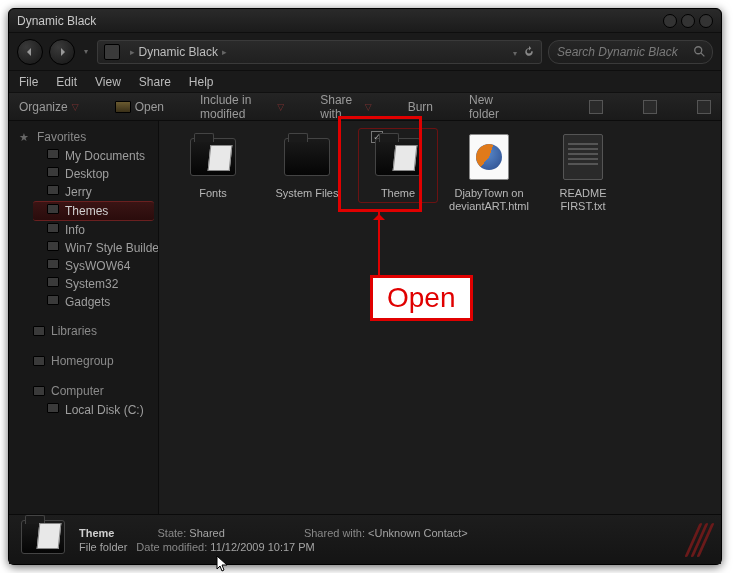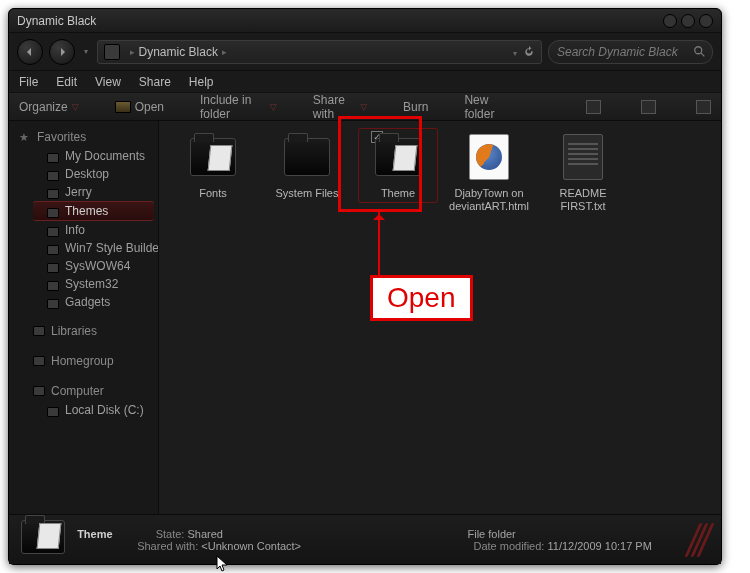--- a/index.html
+++ b/index.html
@@ -71,21 +71,21 @@
 
   
   .body { flex:1; display:flex; min-height:0; }
 
   
   .sidebar {
     width:150px; background:#181818; border-right:1px solid #0c0c0c;
     font-size:12px; overflow:hidden; padding:6px 0 6px 4px; position:relative;
   }
   .sidebar .group-h{color:#8a8a8a; padding:3px 6px 3px 20px; display:flex; align-items:center; gap:6px}
-  .sidebar .item{color:#9e9e9e; padding:2px 4px 2px 34px; white-space:nowrap; overflow:hidden; text-overflow:clip; display:flex; align-items:flex-end; gap:6px}
+  .sidebar .item{color:#9e9e9e; padding:2px 4px 2px 34px; white-space:nowrap; overflow:hidden; text-overflow:clip; display:flex; align-items:flex-start; gap:6px}
   .sidebar .item.sel{
     background:linear-gradient(#3a1414,#2a0c0c);
     border-top:1px solid #6a2020; border-bottom:1px solid #6a2020;
     border-radius:3px; margin:0 4px 0 20px; padding-left:14px; color:#d0d0d0;
   }
   .sidebar .sep{height:10px}
   .star{color:#666;font-size:11px;margin-left:-14px;margin-right:2px}
   .sico{width:12px;height:10px;background:#3a3a3a;border:1px solid #000;border-radius:1px;flex:none}
 
   
@@ -112,21 +112,21 @@
   .tile .chk{position:absolute;left:2px;top:0;width:12px;height:12px;border:1px solid #777;background:#1a1a1a;font-size:9px;color:#aaa;line-height:10px;text-align:center}
 
   
   .details{
     height:50px; background:linear-gradient(#1d1d1d,#141414); border-top:1px solid #0a0a0a;
     display:flex; align-items:center; padding:4px 12px; gap:12px; font-size:11px; color:#a4a4a4;
     position:relative;
   }
   .details .bigicon{width:46px;height:40px;position:relative}
   .details .bigicon .folder-shape{width:44px;height:34px}
-  .details .cols{display:flex;gap:2px}
+  .details .cols{display:flex;flex-direction:column;gap:2px}
   .details b{color:#cfcfcf;font-weight:600}
   .details .pair{display:inline-block;margin-right:16px}
   .details .k{color:#888}
   .slash{position:absolute;right:14px;top:8px;display:flex;gap:3px}
   .slash span{width:3px;height:34px;background:#6a1a1a;transform:skewX(-24deg);border-radius:2px}
 
   
   .annot-box{
     position:absolute; border:3px solid #e00000; pointer-events:none;
     left:338px; top:116px; width:84px; height:96px;
@@ -200,21 +200,21 @@
   <div class="toolbar">
     <div class="tbitem">
       <span>Organize</span>
         <span class="dtri">▽</span>
     </div>
     <div class="tbitem">
       <span class="open-ico"></span>
       <span>Open</span>
     </div>
     <div class="tbitem">
-      <span>Include in folder</span>
+      <span>Include in modified</span>
         <span class="dtri">▽</span>
     </div>
     <div class="tbitem">
       <span>Share with</span>
         <span class="dtri">▽</span>
     </div>
     <div class="tbitem">
       <span>Burn</span>
     </div>
     <div class="tbitem">

